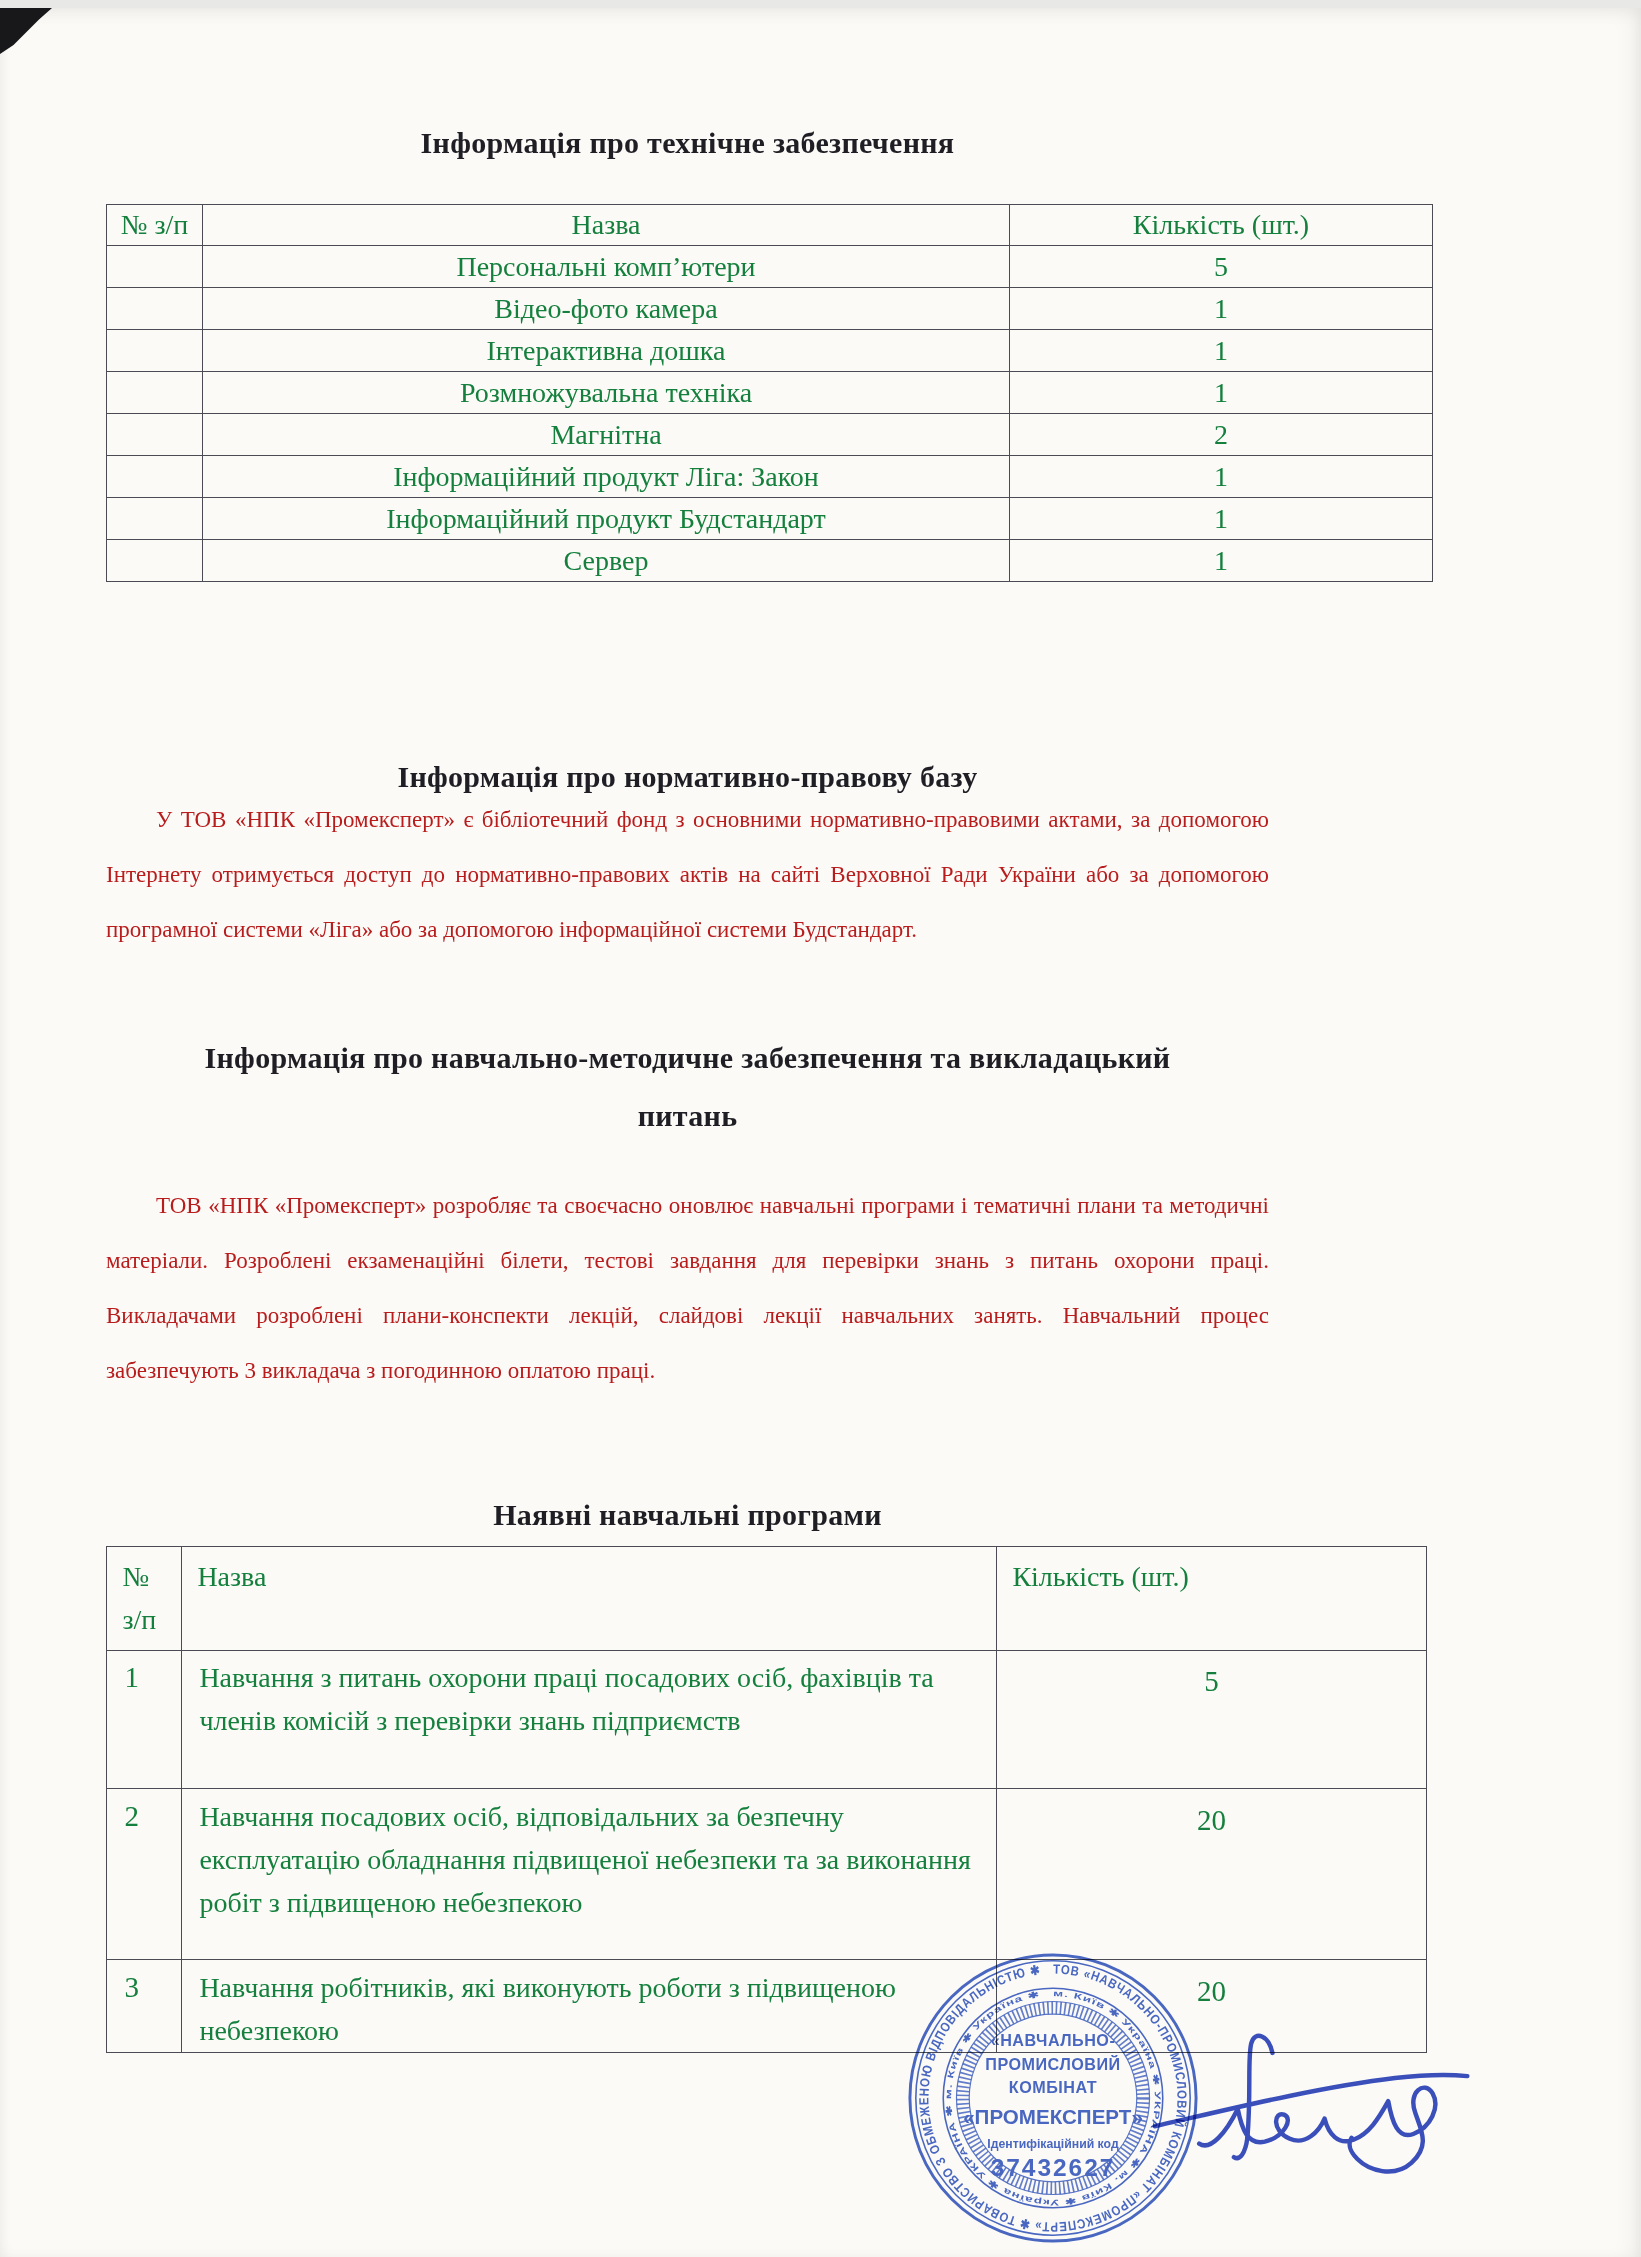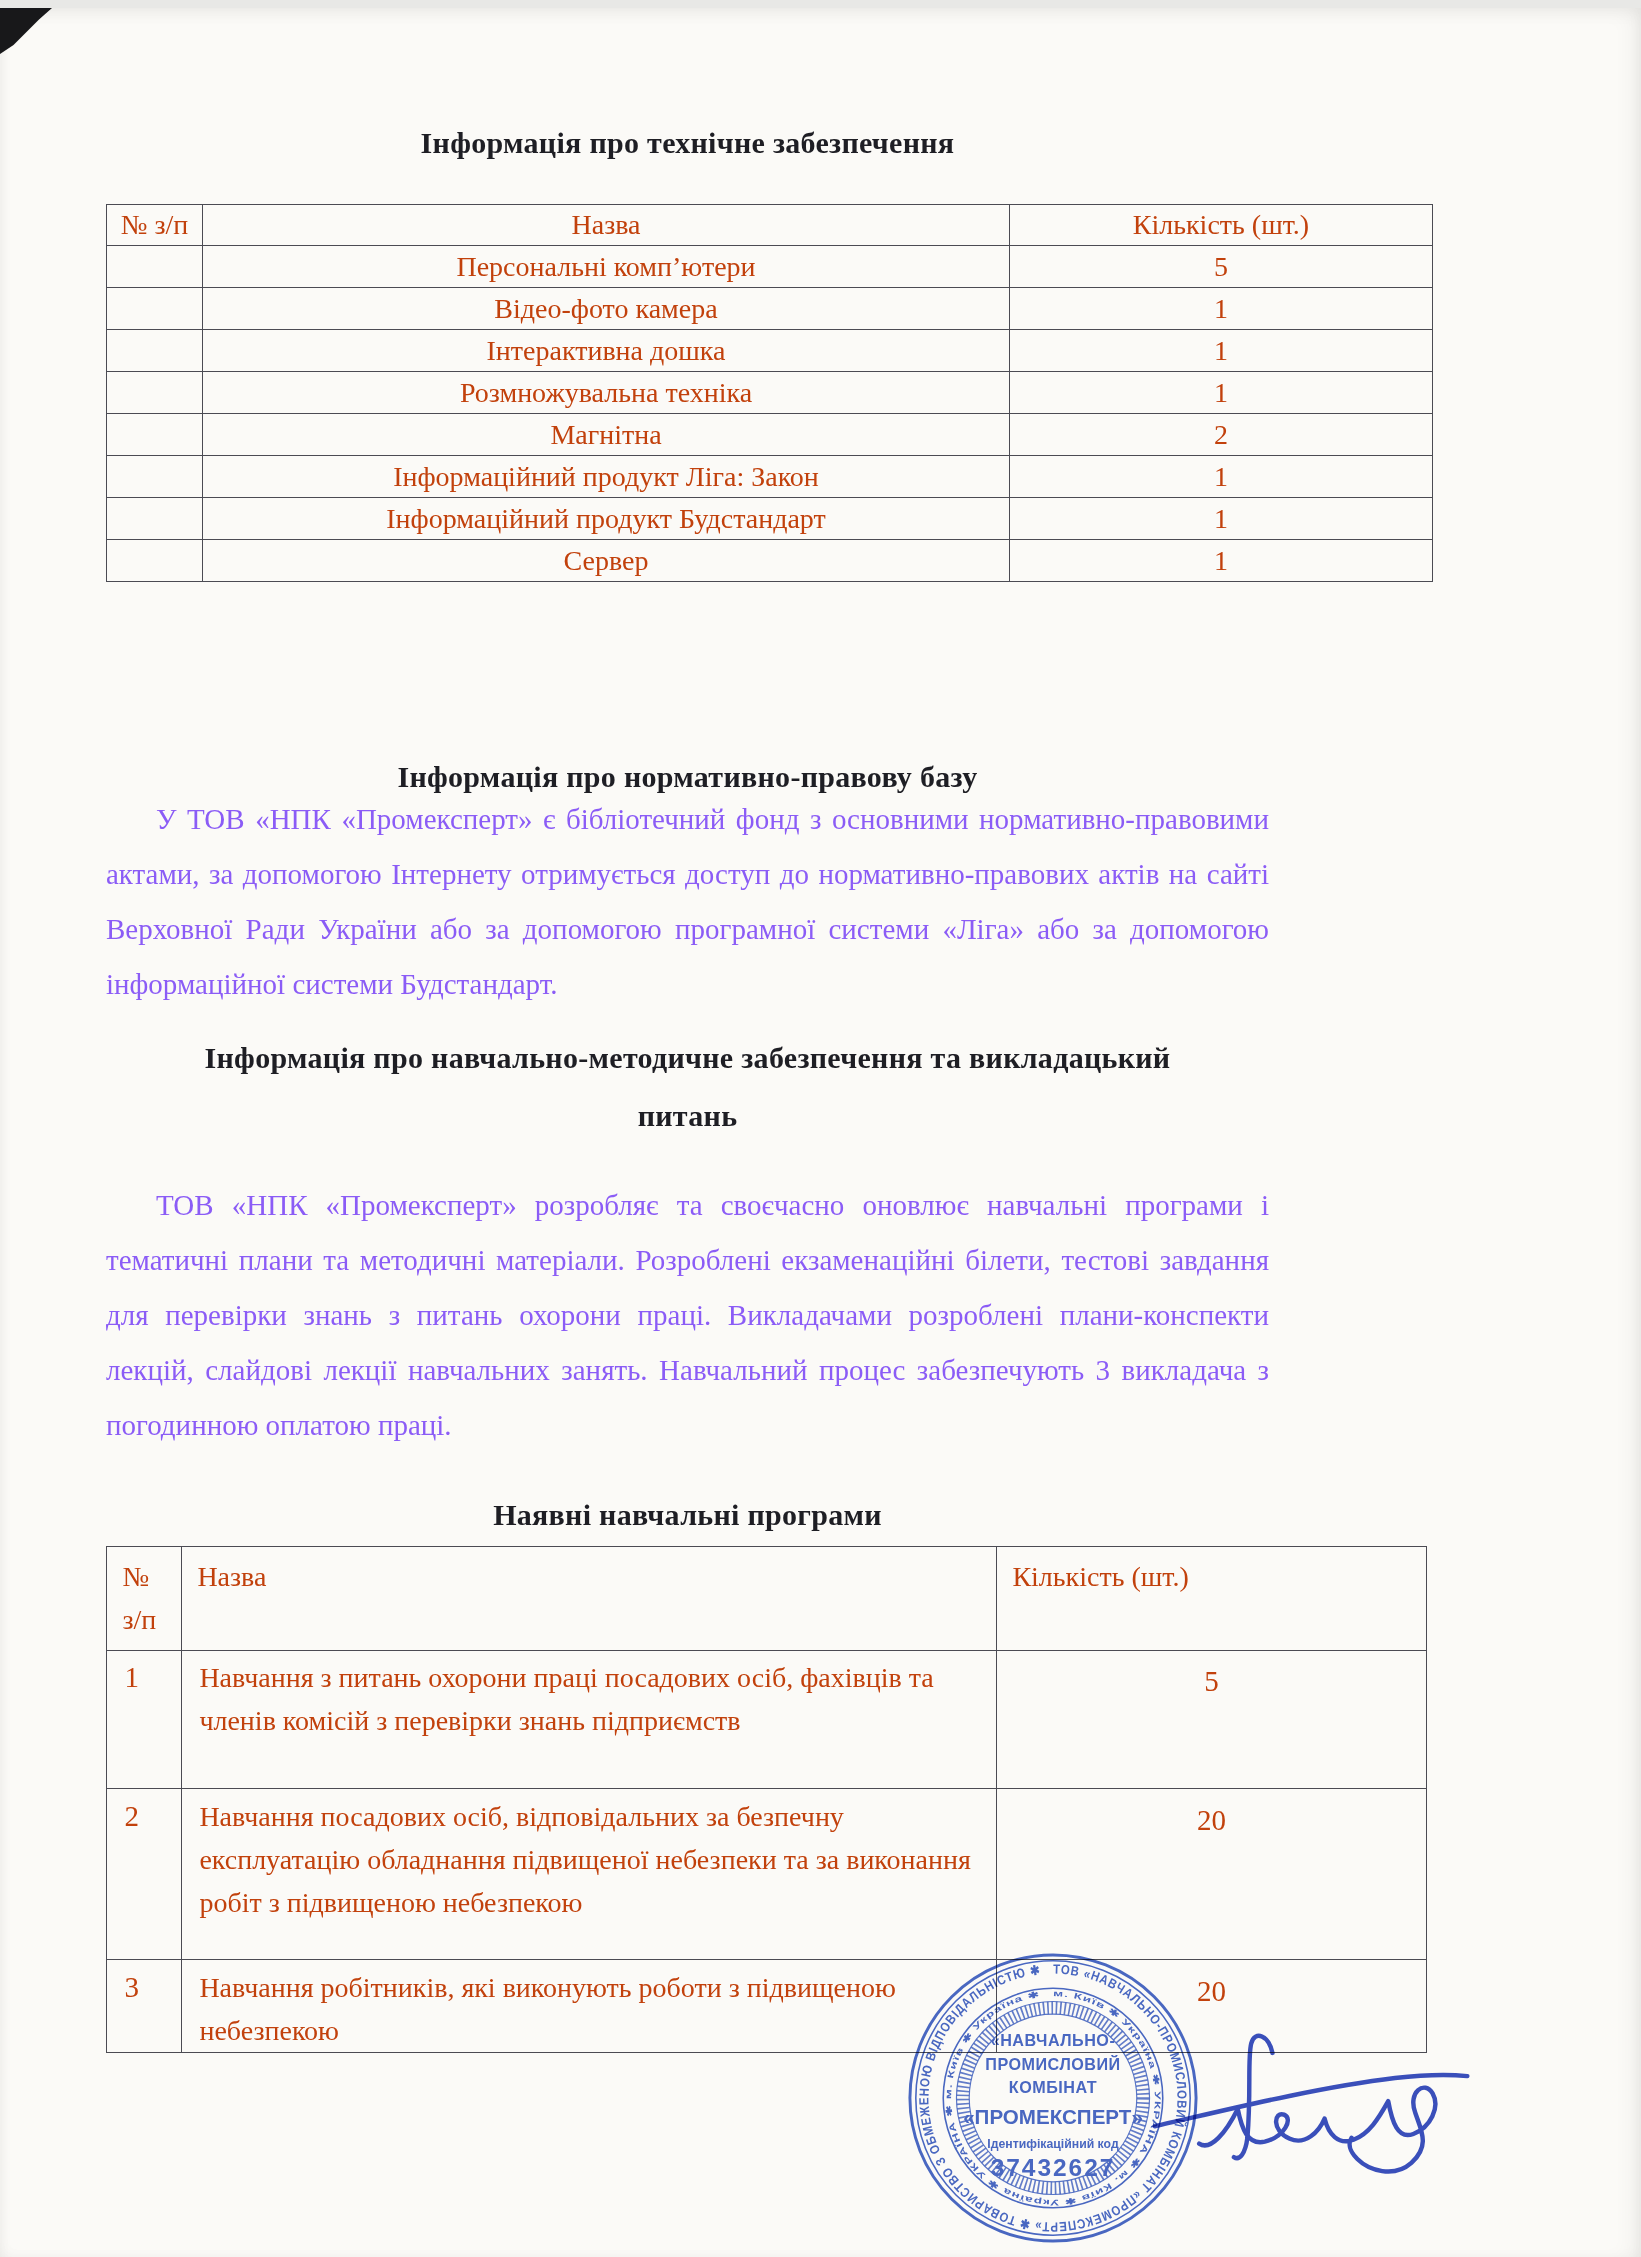--- a/index.html
+++ b/index.html
@@ -27,21 +27,21 @@
     font-size:30px;
     letter-spacing:0.3px;
     color:#1e1e24;
   }
   .doc-title.narrow{left:200px;width:975px;line-height:58px;}
   table.scan{
     position:absolute;
     border-collapse:collapse;
     table-layout:fixed;
     font-size:28px;
-    color:#c2410c;
+    color:#15803d;
   }
   table.scan td,table.scan th{
     border:1.9px solid #4b4b53;
     font-weight:normal;
     overflow:hidden;
   }
   
   #tech-table{left:106px;top:196px;width:1326px;}
   #tech-table th{height:40px;text-align:center;padding:0 5.8px;}
   #tech-table td{height:41px;text-align:center;padding:0 9px;}
@@ -54,25 +54,25 @@
   #programs-table td{vertical-align:top;line-height:43px;}
   #programs-table td.cell-num{padding:5.8px 0 0 17.4px;font-size:29px;}
   #programs-table td.cell-name{padding:5.8px 17.4px 0 17.4px;}
   #programs-table td.cell-qty{padding:9.7px 0 0 0;text-align:center;font-size:29px;}
   #programs-table tr.r1 td{height:128px;}
   #programs-table tr.r2 td{height:160px;}
   #programs-table tr.r3 td{height:79px;}
   .paragraph{
     position:absolute;
     left:106px;width:1163px;
-    font-size:29px;
+    font-size:23px;
     line-height:55px;
     text-align:justify;
     text-indent:50px;
-    color:#8b5cf6;
+    color:#b91c1c;
   }
   .stamp-wrap{
     position:absolute;
     left:906px;top:1943px;
     width:294px;height:294px;
     z-index:3;
     opacity:0.92;
     mix-blend-mode:multiply;
   }
   .stamp-wrap svg{width:100%;height:100%;}

